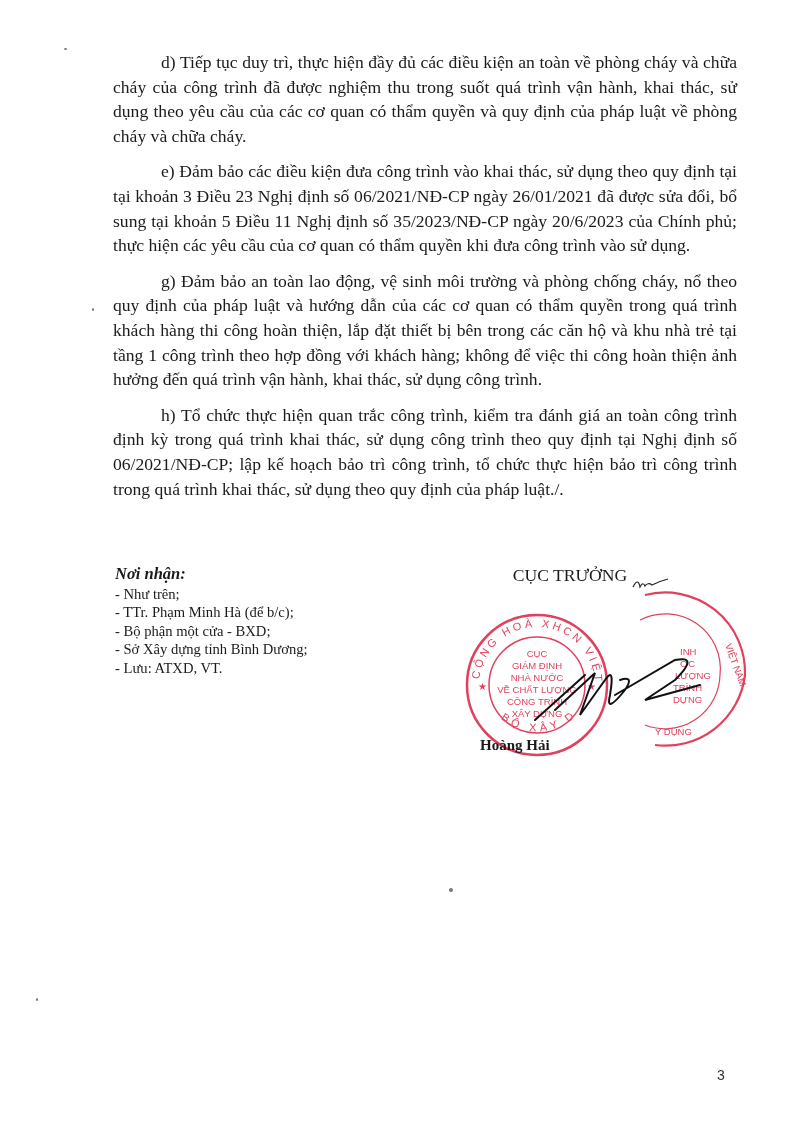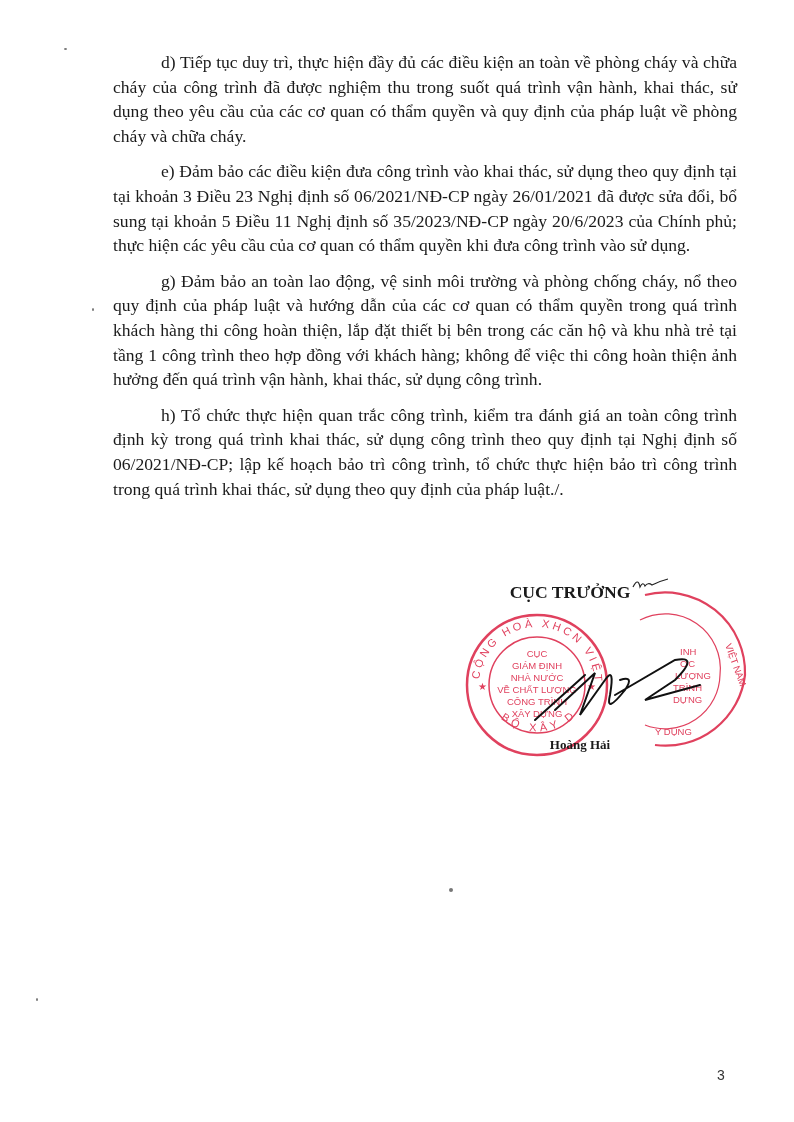--- a/index.html
+++ b/index.html
@@ -6,42 +6,50 @@
     body { width: 794px; height: 1122px; position: relative; overflow: hidden;
       font-family: "Liberation Serif", "DejaVu Serif", serif; color: #1a1a1a; }
     .page { position: absolute; left: 0; top: 0; width: 774px; height: 1122px; border-radius: 14px; }
     .body-text { position: absolute; left: 113px; top: 50px; width: 624px;
       font-size: 17.6px; line-height: 24.6px; text-align: justify; }
     .para { margin: 0 0 11px 0; text-indent: 48px; }
     .recipients { position: absolute; left: 115px; top: 565px; width: 280px;
       font-size: 14.6px; line-height: 18.6px; }
     .recipients-title { font-weight: bold; font-style: italic; font-size: 16.5px; margin-bottom: 1px; }
     .signer { position: absolute; left: 440px; top: 565px; width: 320px; text-align: center; }
-    .signer-title { font-weight: bold; font-size: 17.6px; position: absolute; left: 30px; top: 17px; width: 200px; text-align: center; }
-    .signer-name { font-weight: bold; font-size: 13px; position: absolute; left: 40px; top: 172px; width: 200px; text-align: center; }
+    .signer-title { font-weight: normal; font-size: 17.6px; position: absolute; left: 30px; top: 0; width: 200px; text-align: center; }
+    .signer-name { font-weight: bold; font-size: 15px; position: absolute; left: 40px; top: 172px; width: 200px; text-align: left; }
     .stamp { position: absolute; left: 22px; top: 45px; width: 150px; height: 150px; }
     .stamp2 { position: absolute; left: 185px; top: 20px; width: 125px; height: 165px; }
     .signature { position: absolute; left: 85px; top: 70px; width: 180px; height: 100px; }
     .initials { position: absolute; left: 190px; top: 8px; width: 40px; height: 20px; }
     .page-number { position: absolute; left: 717px; top: 1067px; font-size: 14px;
       font-family: "Liberation Sans", "DejaVu Sans", sans-serif; color: #333; }
     .speck { position: absolute; background: #777; border-radius: 50%; }
   </style>
 </head>
 <body>
 
 <div class="page">
 
   <div class="body-text">
     <p class="para">d) Tiếp tục duy trì, thực hiện đầy đủ các điều kiện an toàn về phòng cháy và chữa cháy của công trình đã được nghiệm thu trong suốt quá trình vận hành, khai thác, sử dụng theo yêu cầu của các cơ quan có thẩm quyền và quy định của pháp luật về phòng cháy và chữa cháy.</p>
     <p class="para">e) Đảm bảo các điều kiện đưa công trình vào khai thác, sử dụng theo quy định tại tại khoản 3 Điều 23 Nghị định số 06/2021/NĐ-CP ngày 26/01/2021 đã được sửa đổi, bổ sung tại khoản 5 Điều 11 Nghị định số 35/2023/NĐ-CP ngày 20/6/2023 của Chính phủ; thực hiện các yêu cầu của cơ quan có thẩm quyền khi đưa công trình vào sử dụng.</p>
     <p class="para">g) Đảm bảo an toàn lao động, vệ sinh môi trường và phòng chống cháy, nổ theo quy định của pháp luật và hướng dẫn của các cơ quan có thẩm quyền trong quá trình khách hàng thi công hoàn thiện, lắp đặt thiết bị bên trong các căn hộ và khu nhà trẻ tại tầng 1 công trình theo hợp đồng với khách hàng; không để việc thi công hoàn thiện ảnh hưởng đến quá trình vận hành, khai thác, sử dụng công trình.</p>
     <p class="para">h) Tổ chức thực hiện quan trắc công trình, kiểm tra đánh giá an toàn công trình định kỳ trong quá trình khai thác, sử dụng công trình theo quy định tại Nghị định số 06/2021/NĐ-CP; lập kế hoạch bảo trì công trình, tổ chức thực hiện bảo trì công trình trong quá trình khai thác, sử dụng theo quy định của pháp luật./.</p>
   </div>
 
+  <div class="recipients">
+    <div class="recipients-title">Nơi nhận:</div>
+    <div>- Như trên;</div>
+    <div>- TTr. Phạm Minh Hà (để b/c);</div>
+    <div>- Bộ phận một cửa - BXD;</div>
+    <div>- Sở Xây dựng tỉnh Bình Dương;</div>
+    <div>- Lưu: ATXD, VT.</div>
+  </div>
 
   <div class="signer">
     <div class="signer-title">CỤC TRƯỞNG</div>
 
     <svg class="initials" viewBox="0 0 40 20">
       <path d="M3 14 Q8 4 10 14 Q13 8 15 13 Q18 9 22 12 Q30 8 38 6" stroke="#222" stroke-width="1.2" fill="none"></path>
     </svg>
 
     <svg class="stamp" viewBox="0 0 150 150">
       <circle cx="75" cy="75" r="70" fill="none" stroke="#e0415e" stroke-width="2.5"></circle>

